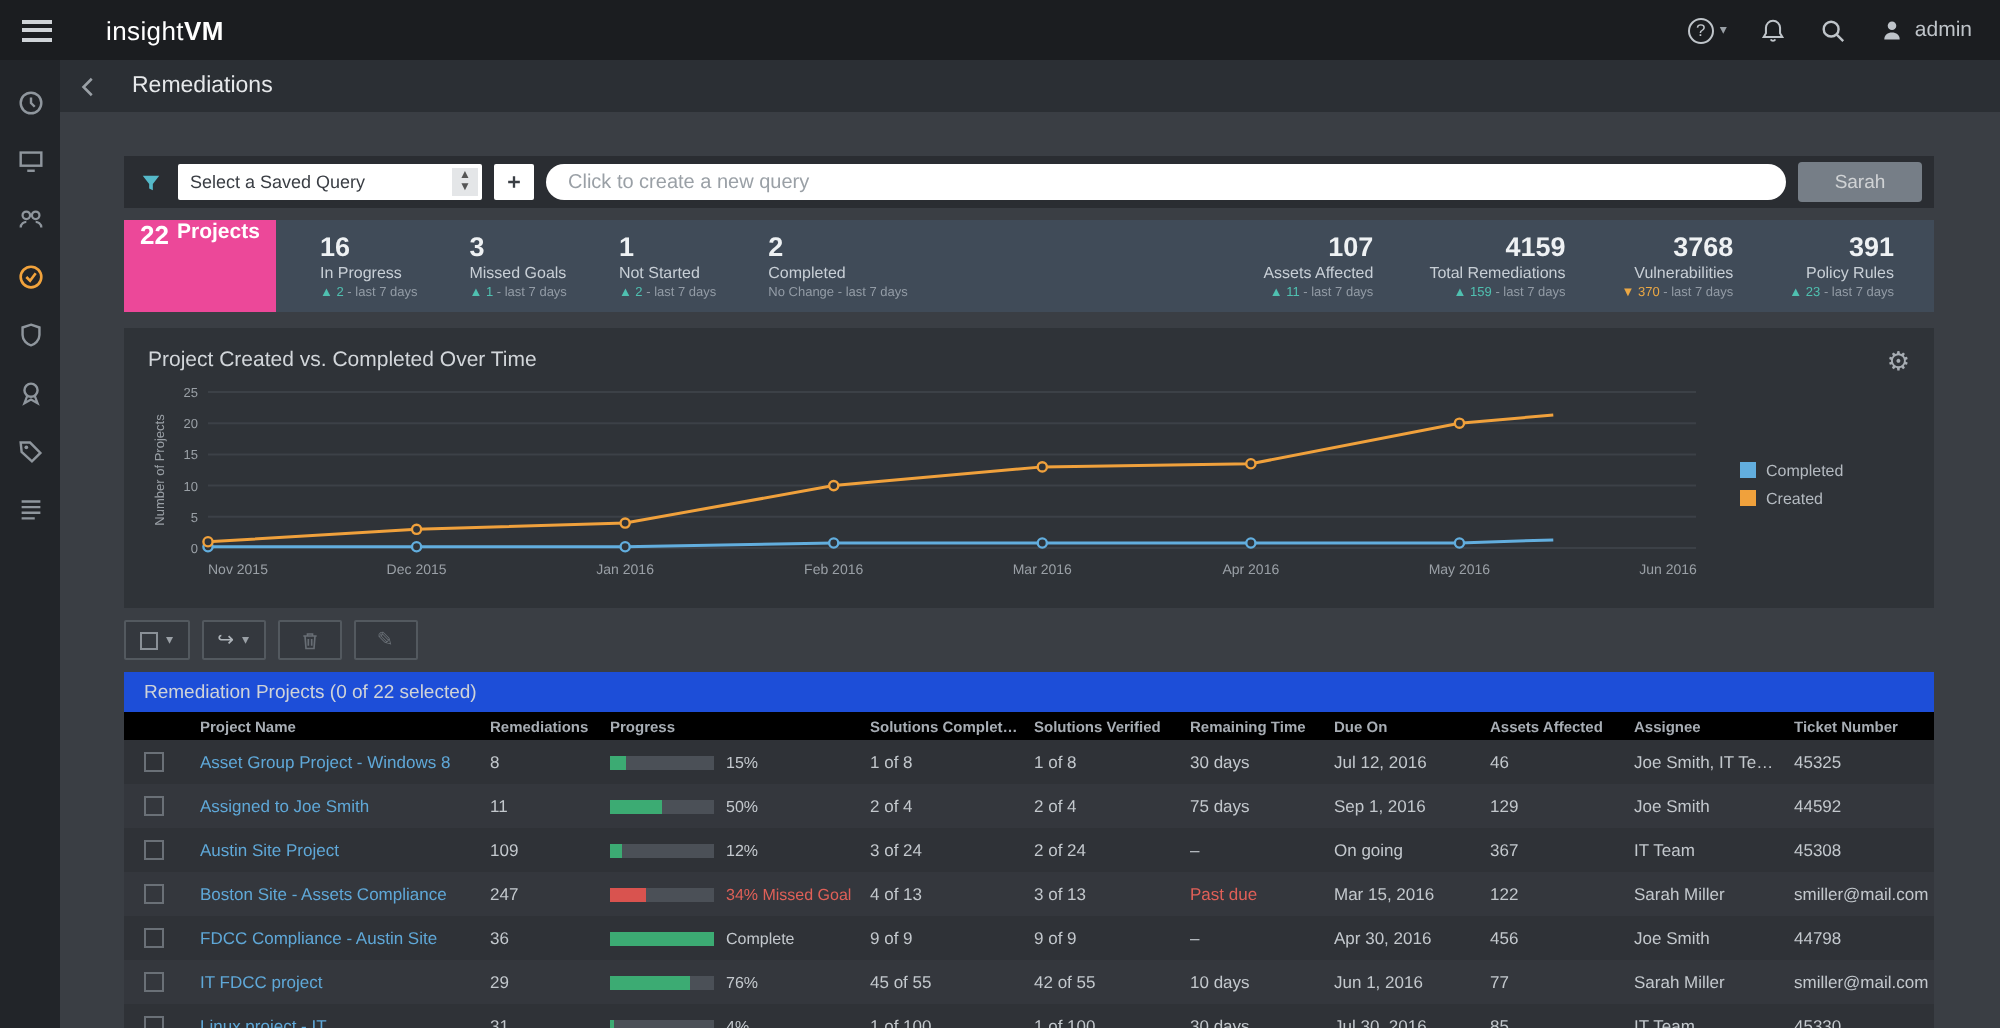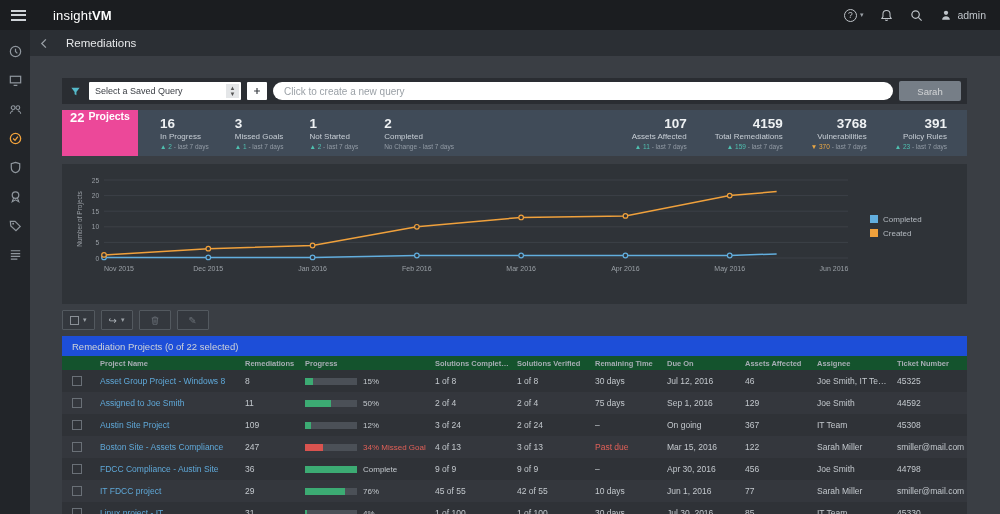--- a/index.html
+++ b/index.html
@@ -92,21 +92,21 @@
     color:#aeb4ba; font-size:10px; cursor:pointer; border-radius:1px; }
   .tool-btn.dim { color:#686e75; }
   .cb { width:9px; height:9px; border:1px solid #8a9097; display:inline-block; background:transparent; }
   
   .table-panel { margin-top:6px; background:#2d3035; }
   .table-title { height:20px; background:#1d4ed8; display:flex; align-items:center;
     padding:0 10px; font-size:9.5px; color:#cfd3d8; }
   .thead, .trow { display:grid;
     grid-template-columns:30px 145px 60px 130px 82px 78px 72px 78px 72px 80px 1fr;
     align-items:center; }
-  .thead { height:14px; background:#14532d; font-size:7.5px; font-weight:bold; color:#a7adb4; }
+  .thead { height:14px; background:#000000; font-size:7.5px; font-weight:bold; color:#a7adb4; }
   .trow { height:22px; font-size:8.5px; color:#c3c8cd; background:#2f3237; }
   .trow.alt { background:#34373d; }
   .th, .td { padding-left:8px; white-space:nowrap; overflow:hidden; text-overflow:ellipsis; }
   .cbcell { display:flex; justify-content:center; padding-left:0; }
   .cbcell .cb { width:10px; height:10px; border-color:#6a7077; cursor:pointer; }
   .plink { color:#5fa8d8; text-decoration:none; cursor:pointer; }
   .pcell { display:flex; align-items:center; }
   .pbar { width:52px; height:7px; background:#4b5057; display:inline-block; margin-right:6px; flex:none; }
   .pfill { display:block; height:100%; background:#3cab73; }
   .pfill.missed { background:#d9534f; }
@@ -276,20 +276,24 @@
         </div>
         <div class="stat r">
           <div class="stat-value">391</div>
           <div class="stat-label">Policy Rules</div>
           <div class="stat-sub"><span class="delta d-up">▲ 23 </span>- last 7 days</div>
         </div>
       </div>
   </div>
 
   <div class="chart-panel">
+    <div class="chart-title-row">
+      <span class="chart-title">Project Created vs. Completed Over Time</span>
+      <span class="gear">⚙</span>
+    </div>
     <div class="chart-body">
       <svg id="chart-svg" class="chart-svg" width="790" height="104" viewBox="0 0 790 104">
           <line x1="30" x2="774" y1="84" y2="84" class="grid"></line>
           <text x="25" y="86.5" class="ytick" text-anchor="end">0</text>
           <line x1="30" x2="774" y1="68.4" y2="68.4" class="grid"></line>
           <text x="25" y="70.9" class="ytick" text-anchor="end">5</text>
           <line x1="30" x2="774" y1="52.8" y2="52.8" class="grid"></line>
           <text x="25" y="55.3" class="ytick" text-anchor="end">10</text>
           <line x1="30" x2="774" y1="37.2" y2="37.2" class="grid"></line>
           <text x="25" y="39.7" class="ytick" text-anchor="end">15</text>

